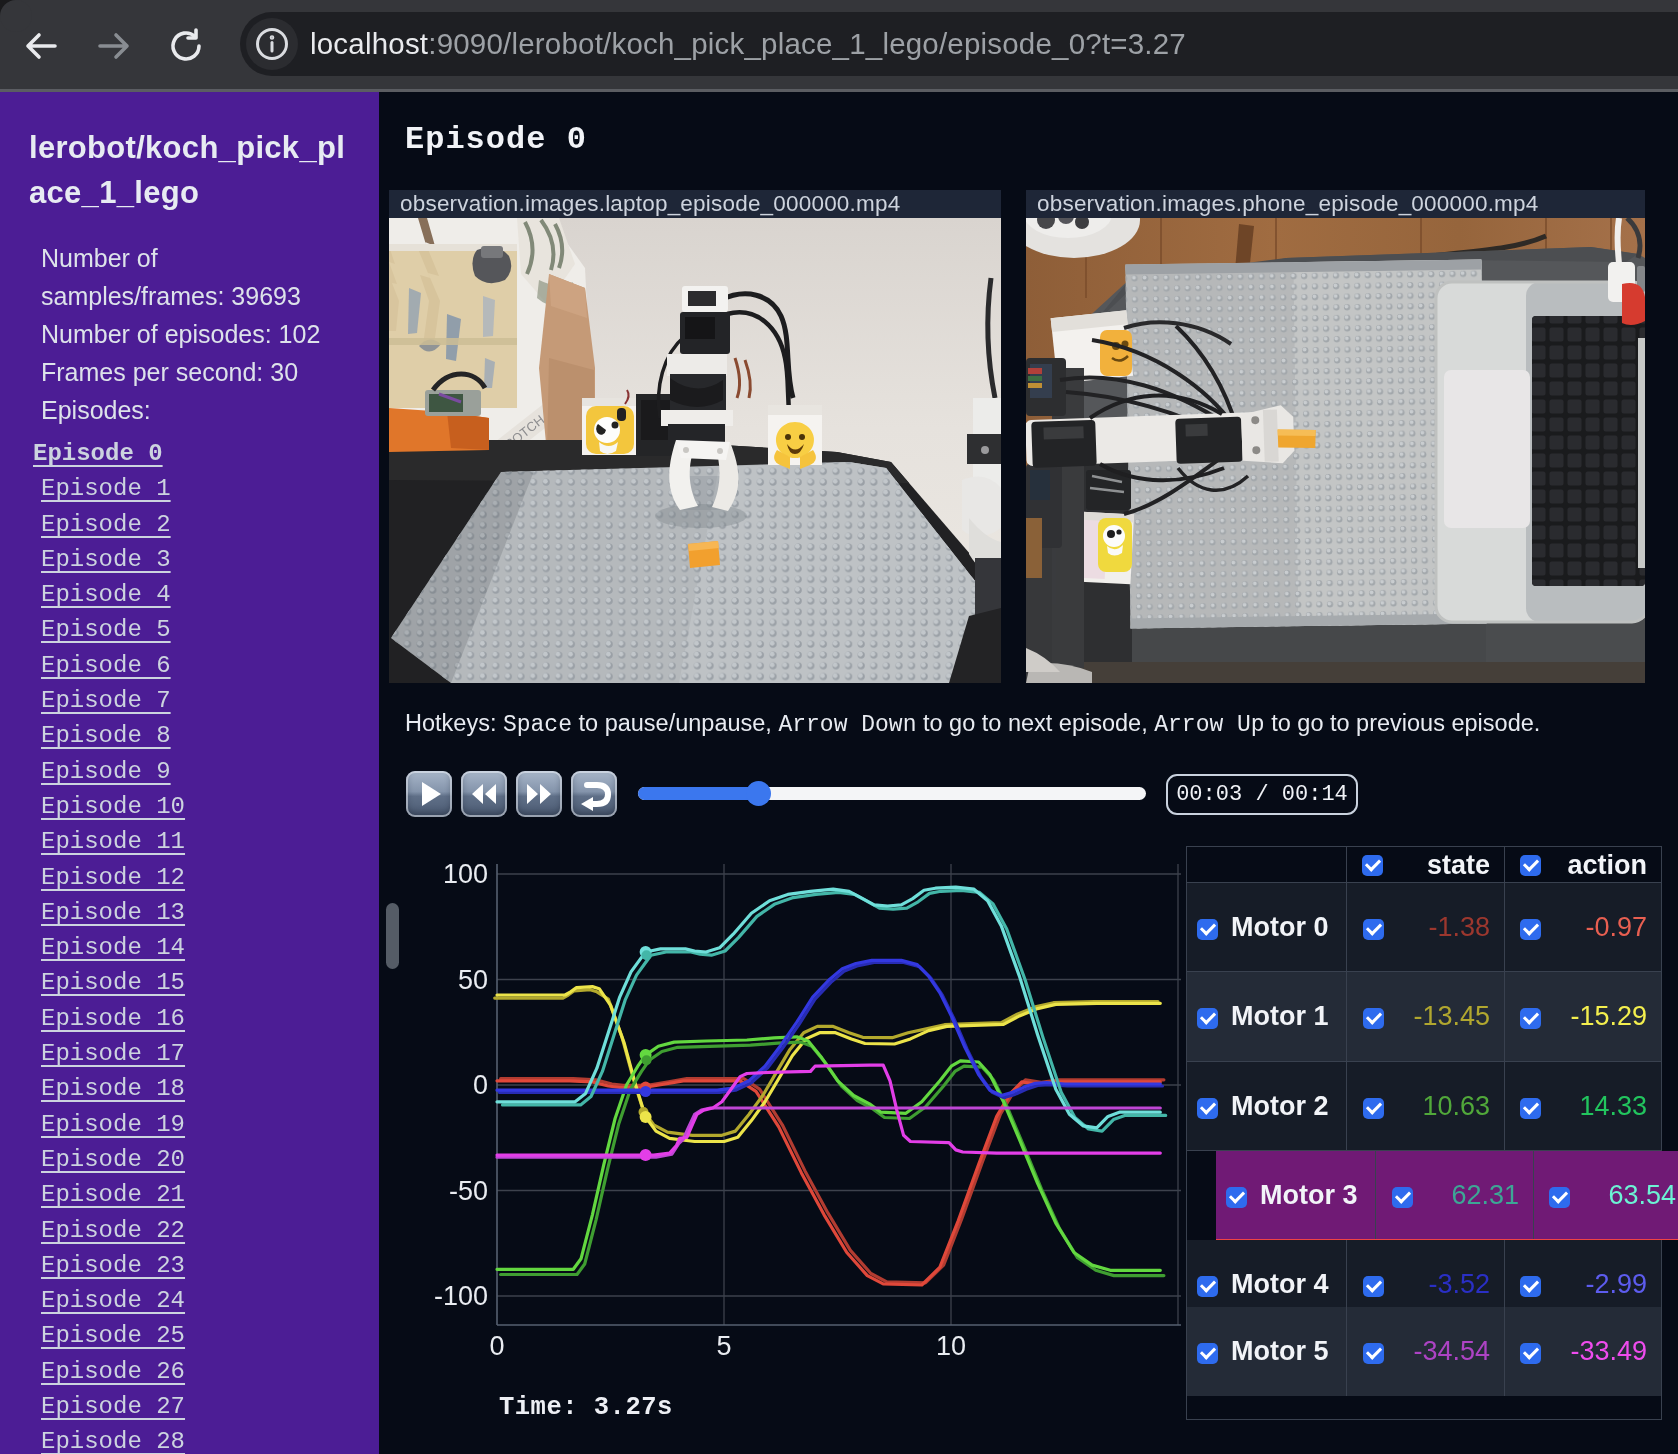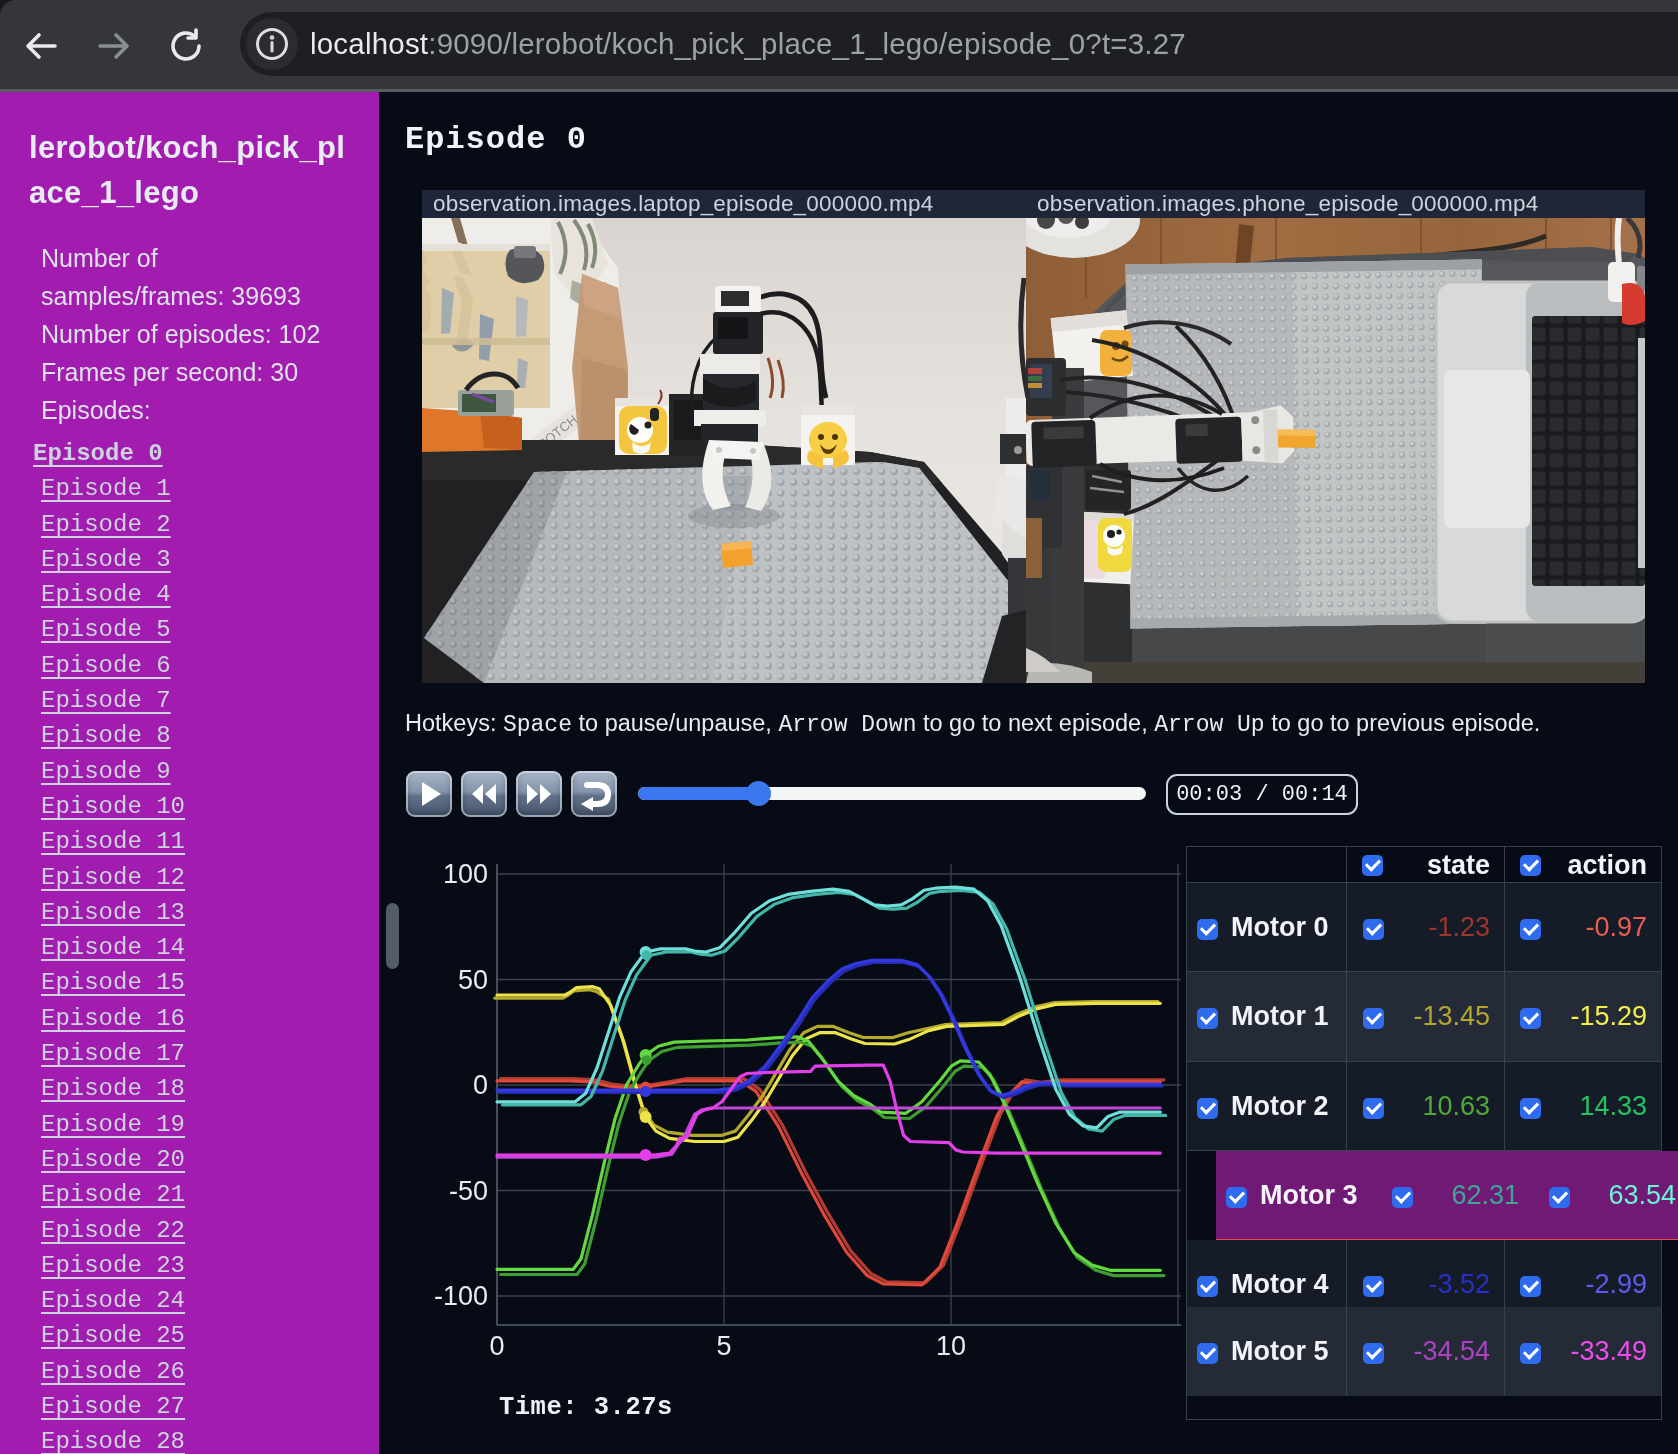--- a/index.html
+++ b/index.html
@@ -8,21 +8,21 @@
   
   #chrome { position:absolute; left:0; top:0; width:1678px; height:92px; background:#35363a; }
   #chrome .corner{position:absolute;left:0;top:0;width:16px;height:16px;background:#1a1a1c;}
   #chrome .corner:after{content:"";position:absolute;left:0;top:0;width:32px;height:32px;border-radius:16px;background:#35363a;}
   #pill { position:absolute; left:240px; top:12px; width:1500px; height:64px; border-radius:32px; background:#1e1f23; }
   #infobtn { position:absolute; left:246px; top:18px; width:52px; height:52px; border-radius:26px; background:#2b2c30; }
   #urltext { position:absolute; left:310px; top:27px; font-size:29.5px; color:#9da1a6; letter-spacing:0.2px; }
   #urltext b { color:#e9eaed; font-weight:normal; }
   #chromeline { position:absolute; left:0; top:89px; width:1678px; height:3px; background:#5b5d62; }
   
-  #sidebar { position:absolute; left:0; top:92px; width:379px; height:1362px; background:#a21caf; }
+  #sidebar { position:absolute; left:0; top:92px; width:379px; height:1362px; background:#4c1d95; }
   #sbtitle { position:absolute; left:29px; top:33px; font-size:31px; font-weight:bold; color:#e7ebf2; line-height:45px; letter-spacing:0.3px;}
   #sbinfo { position:absolute; left:41px; top:147px; font-size:25px; color:#dde2ea; line-height:38px; }
   #eplist { position:absolute; left:33px; top:344px; font-family:"Liberation Mono",monospace; font-size:24px; line-height:35.3px; color:#ccd3df; }
   #eplist div { height:35.3px; }
   #eplist span { text-decoration:underline; text-underline-offset:5px; }
   #eplist .cur { font-weight:bold; }
   #eplist .pad { padding-left:8px; }
   #sbscroll { position:absolute; left:386px; top:903px; width:13px; height:66px; border-radius:7px; background:#555c66; z-index:9; }
   
   #main { position:absolute; left:379px; top:92px; width:1299px; height:1362px; background:#060b16; }
@@ -109,21 +109,21 @@
     <div class="pad"><span>Episode 24</span></div>
     <div class="pad"><span>Episode 25</span></div>
     <div class="pad"><span>Episode 26</span></div>
     <div class="pad"><span>Episode 27</span></div>
     <div class="pad"><span>Episode 28</span></div>
   </div>
 </div>
 <div id="sbscroll"></div>
 <div id="main"></div>
 <div id="h1">Episode 0</div>
-<div class="vpanel" style="left:422px;top:190px;width:612px;height:493px">
+<div class="vpanel" style="left:389px;top:190px;width:612px;height:493px">
 <div class="vhead">observation.images.laptop_episode_000000.mp4</div>
 <svg width="612" height="465" viewBox="0 0 612 465">
 <defs>
 <pattern id="dots1" width="12.6" height="10.8" patternUnits="userSpaceOnUse">
   <circle cx="6" cy="5" r="3.6" fill="#9aa0a6"></circle>
           <circle cx="5.2" cy="4.2" r="2.4" fill="#c2c7cb"></circle>
 </pattern>
 <linearGradient id="wall1" x1="0" y1="0" x2="0" y2="1">
   <stop offset="0" stop-color="#d9d4cf"></stop>
           <stop offset="0.45" stop-color="#e6e2dd"></stop>
@@ -450,21 +450,21 @@
         <span class="hdr" style="top:3px">action</span>
       </div>
 </div>
 <div class="trow" style="top:36.0px;height:89.3px;background:#161c27;border-bottom:1px solid #39414f;">
  <div class="tcell c1">
         <span class="cb" style="left:10px;top:36px"></span>
         <span class="mlabel" style="left:44px;top:29px">Motor 0</span>
       </div>
  <div class="tcell c2">
         <span class="cb" style="left:16px;top:36px"></span>
-        <span class="mval" style="top:29px;color:#9c372e">-1.23</span>
+        <span class="mval" style="top:29px;color:#9c372e">-1.38</span>
       </div>
  <div class="tcell c3">
         <span class="cb" style="left:15px;top:36px"></span>
         <span class="mval" style="top:29px;color:#e85f51">-0.97</span>
       </div>
 </div>
 <div class="trow" style="top:125.3px;height:89.3px;background:#242b37;border-bottom:1px solid #39414f;">
  <div class="tcell c1">
         <span class="cb" style="left:10px;top:36px"></span>
         <span class="mlabel" style="left:44px;top:29px">Motor 1</span>

